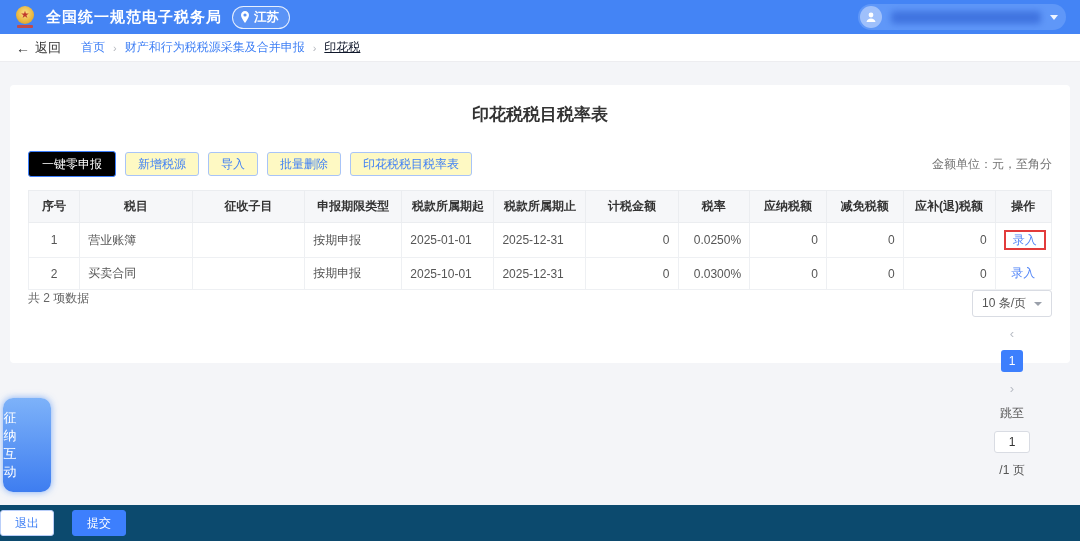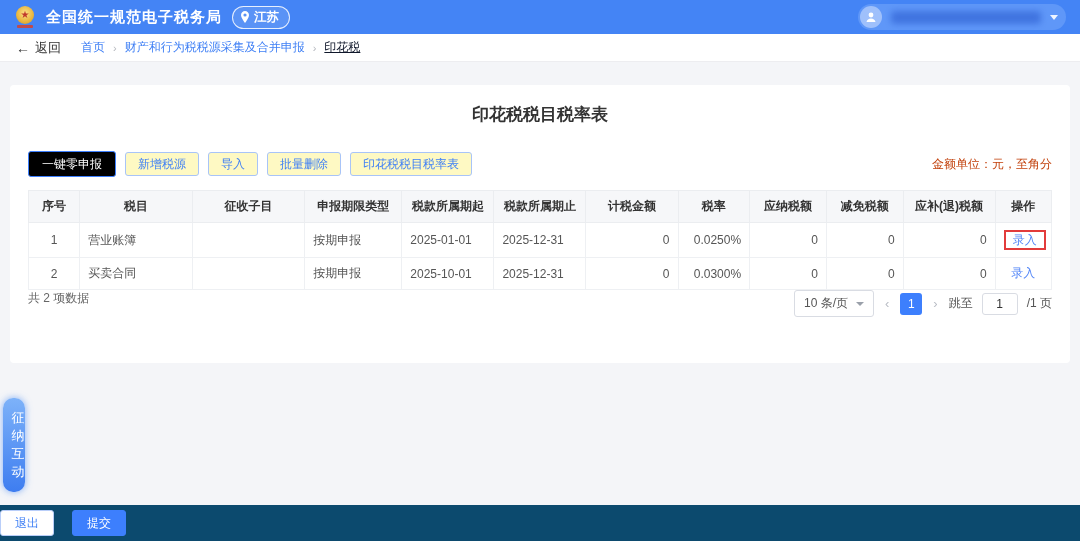--- a/index.html
+++ b/index.html
@@ -61,57 +61,57 @@
   .card {
     position:absolute; left:10px; right:10px; top:85px; height:278px;
     background:#fff; border-radius:4px; padding:18px 18px 0;
   }
   .card-title { text-align:center; font-size:17px; font-weight:bold; color:#333; }
 
   .toolbar { display:flex; align-items:center; gap:9px; margin-top:25px; }
   .btn { font-size:12px; border-radius:3px; cursor:pointer; line-height:1; font-family:inherit; }
   .btn-primary { background:#000000; color:#fff; border:1px solid #3d7ffd; padding:6px 13px; }
   .btn-outline { background:#fef9c3; color:#4080f5; border:1px solid #a8c4f8; padding:5px 12px; }
-  .unit-note { margin-left:auto; color:#c2410c; font-size:12px; }
+  .unit-note { margin-left:auto; color:#737373; font-size:12px; }
 
   table { width:100%; margin-top:13px; border-collapse:collapse; table-layout:fixed; font-size:12px; }
   th {
     background:#f6f7f9; border:1px solid #ebedf0; padding:7px 6px;
     font-weight:bold; color:#333; white-space:nowrap; overflow:hidden;
   }
   td { border:1px solid #eef0f3; padding:7px 8px; color:#555; height:30px; white-space:nowrap; overflow:hidden; }
   td.c { text-align:center; } td.l { text-align:left; } td.r { text-align:right; }
   .link-entry { color:#4d82f7; cursor:pointer; }
   .annotation-box { display:inline-block; border:2px solid #e23b3b; padding:2px 7px; line-height:1; }
 
   .table-footer { display:flex; align-items:flex-start; margin-top:0; color:#666; }
-  .pager { margin-left:auto; display:flex; align-items:center; gap:9px; color:#555; }
+  .pager { margin-left:auto; display:flex; align-items:center; gap:9px; color:#555;flex-direction:column; }
   .page-size {
     display:flex; align-items:center; gap:8px; border:1px solid #d9dce3; border-radius:3px;
     padding:4px 9px; background:#fff; cursor:pointer;
   }
   .caret {
     width:0; height:0; border-left:4px solid transparent; border-right:4px solid transparent;
     border-top:4px solid #9aa0aa;
   }
   .pg-arrow { color:#b9bdc5; cursor:pointer; font-size:13px; padding:0 2px; }
   .pg-num {
     width:22px; height:22px; background:#3d7ffd; color:#fff; border-radius:3px;
     display:flex; align-items:center; justify-content:center; cursor:pointer;
   }
   .jump-input {
     width:36px; height:22px; border:1px solid #d9dce3; border-radius:3px; text-align:center;
     font-size:12px; color:#333; font-family:inherit;
   }
 
   
   .side-tab {
-    position:absolute; left:3px; top:398px; width:22px; padding:11px 0;
+    position:absolute; left:3px; top:398px; width:48px; padding:11px 0;
     background:linear-gradient(180deg,#7db2f9 0%,#3e7df0 100%);
-    border-radius:10px; color:#fff; display:flex; justify-content:flex-end;
+    border-radius:10px; color:#fff; display:flex; justify-content:flex-start;
     box-shadow:0 0 7px rgba(90,150,245,.75); cursor:pointer;
   }
   .side-tab .vtext { width:14px; font-size:13px; line-height:18px; word-break:break-all; text-align:center; }
 
   
   .bottom-bar {
     position:absolute; left:0; right:0; bottom:0; height:36px; background:#0c4a6e;
     display:flex; align-items:center; justify-content:flex-start; gap:18px;
   }
   .btn-exit { background:#fff; color:#4080f5; border:1px solid #b9cef9; padding:6px 14px; }

